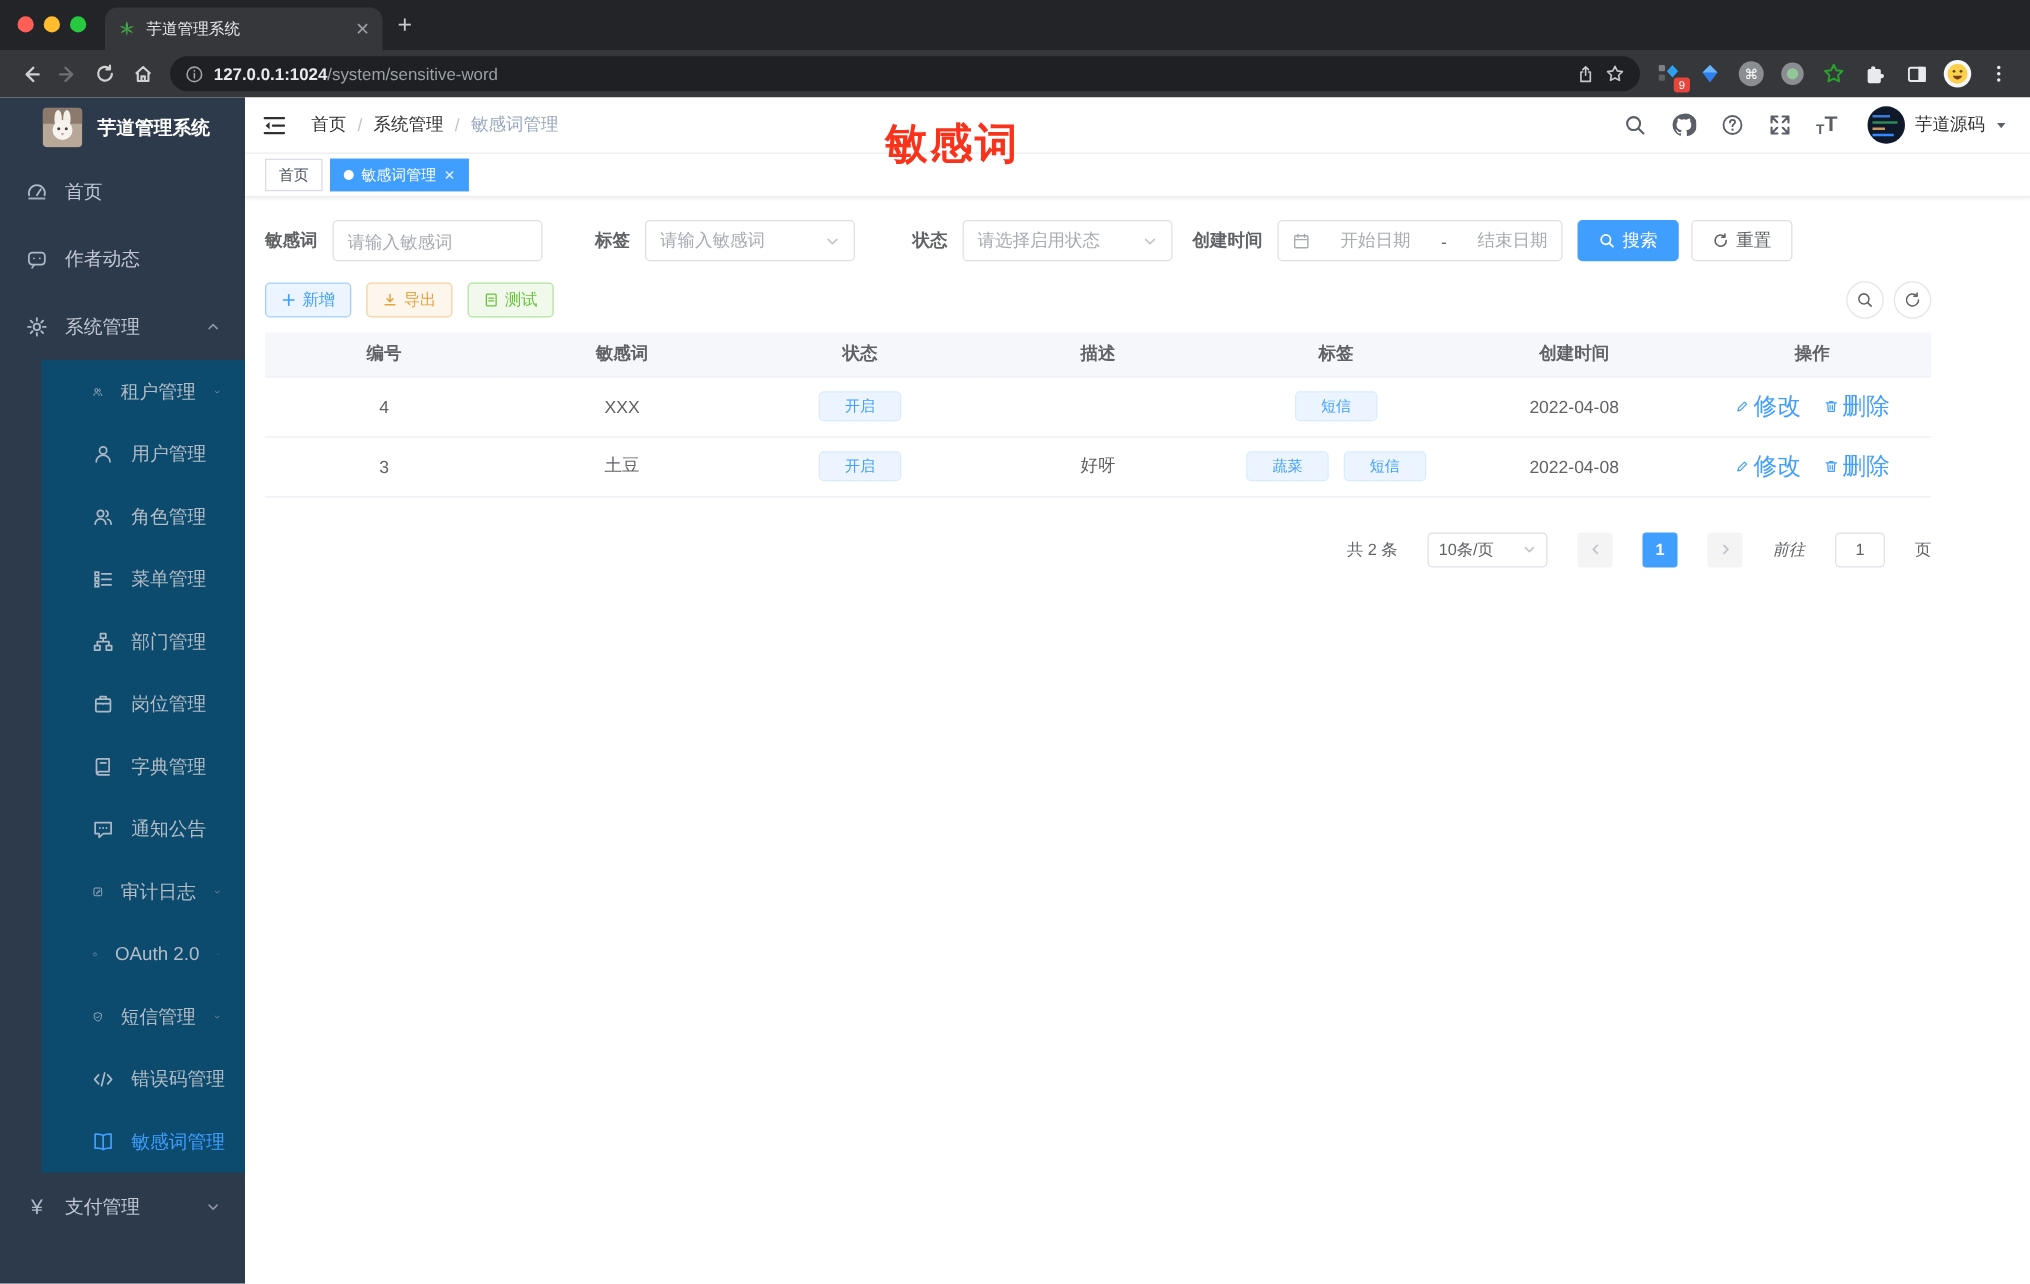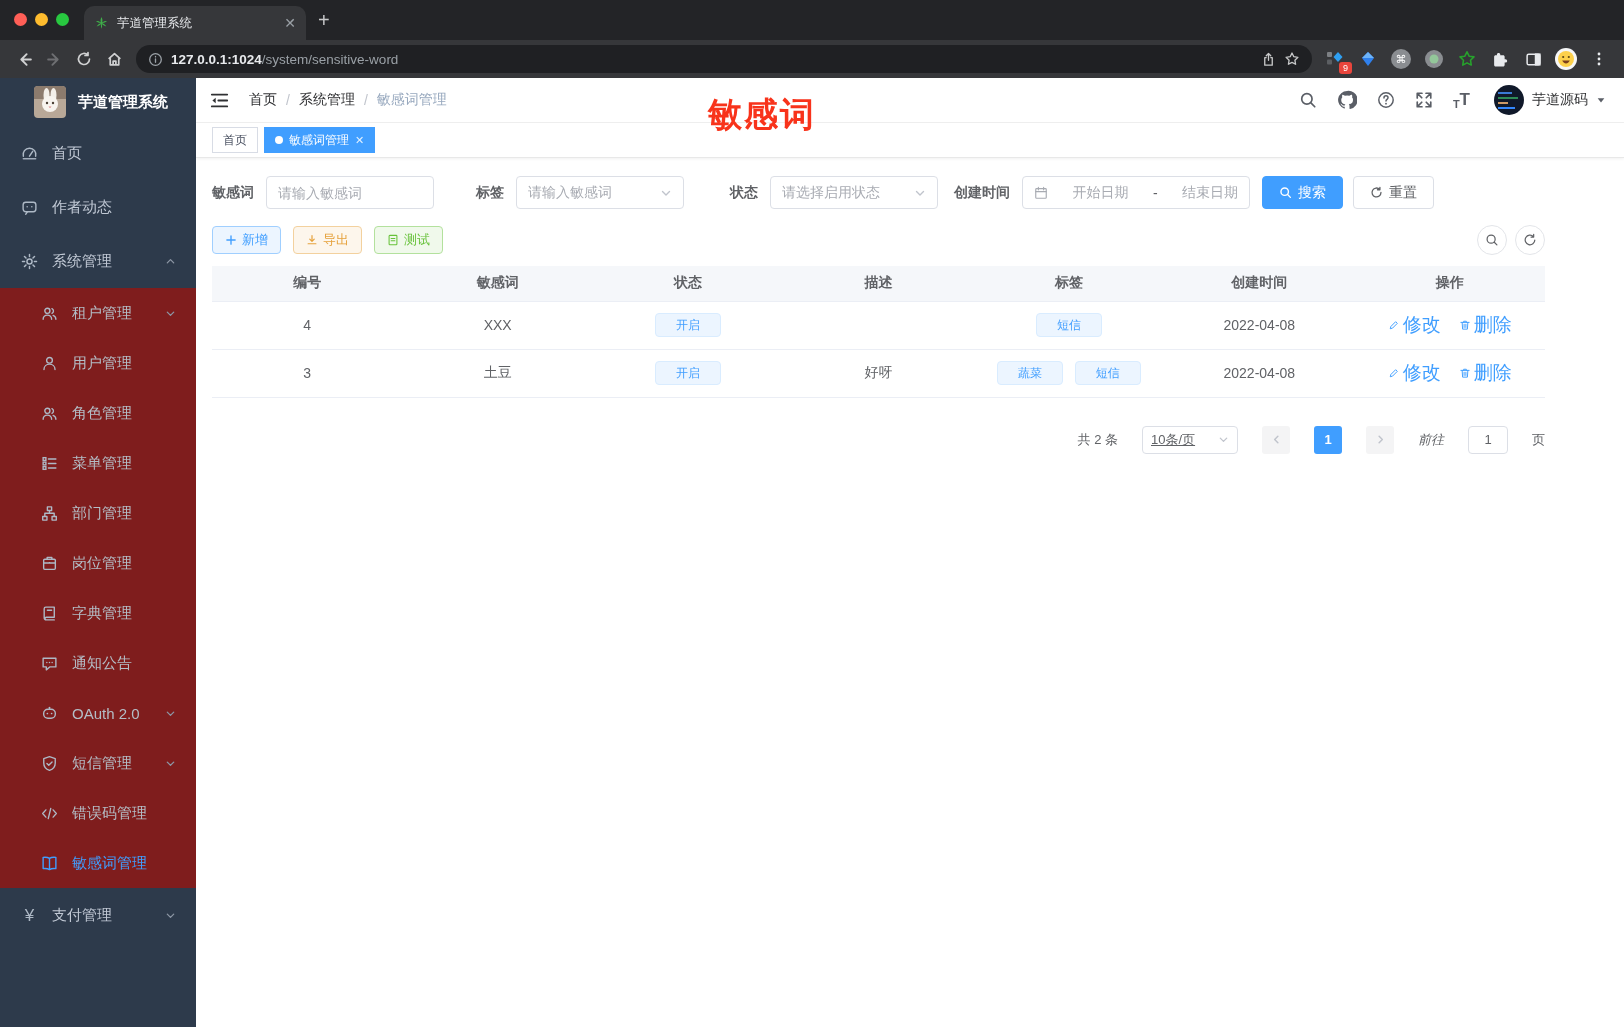--- a/index.html
+++ b/index.html
@@ -36,21 +36,21 @@
   .avatar-emoji { width:22px; height:22px; border-radius:50%; background:#f6f7f8; display:flex; align-items:center; justify-content:center; }
 
   
   .app { position:absolute; left:0; top:78px; width:1624px; height:949px; display:flex; }
   .sidebar { width:196px; background:#2d3a4b; color:#c0c8d4; flex:none; display:flex; flex-direction:column; }
   .logo-row { height:48px; display:flex; align-items:center; padding-left:34px; gap:12px; }
   .logo-img { width:32px; height:32px; border-radius:4px; overflow:hidden; }
   .logo-title { color:#fff; font-size:15px; font-weight:600; white-space:nowrap; }
   .menu { list-style:none; }
   .mi { display:flex; align-items:center; height:54px; padding-left:21px; gap:14px; font-size:15px; cursor:pointer; }
-  .submenu { background:#7f1d1d; }
+  .submenu { background:#0c4a6e;margin-left:33px; }
   .submenu .mi { height:50px; padding-left:41px; color:#b4bdc6; }
   .mi .label { flex:1; white-space:nowrap; }
   .mi .chev { margin-right:20px; }
   .mi.active { color:#409eff; }
   .mi.active .micon { color:#409eff; }
   .micon { width:17px; height:17px; color:#aeb9c6; }
 
   .main { flex:1; position:relative; background:#fff; }
   .navbar { height:45px; display:flex; align-items:center; padding:0 18px 0 14px; border-bottom:1px solid #f0f0f0; }
   .hamburger { margin-right:20px; color:#303133; }
@@ -108,21 +108,21 @@
              border-bottom:1px solid #ebeef5; }
   .grid td { height:48px; font-size:14px; color:#606266; text-align:center; border-bottom:1px solid #ebeef5; }
   .eltag { display:inline-flex; align-items:center; height:24px; padding:0 20px; background:#ecf5ff;
            border:1px solid #d9ecff; border-radius:4px; color:#409eff; font-size:12px; margin:0 4px; }
   .oplink { display:inline-flex; align-items:center; gap:3px; color:#409eff; font-size:19px; cursor:pointer; margin:0 7px; }
 
   
   .pager { margin-top:28px; display:flex; justify-content:flex-end; align-items:center; gap:24px;
            font-size:13px; color:#606266; }
   .psel { width:96px; height:28px; border:1px solid #dcdfe6; border-radius:4px; display:flex; align-items:center;
-          justify-content:space-between; padding:0 8px; color:#606266; cursor:pointer;text-decoration:underline; }
+          justify-content:space-between; padding:0 8px; color:#606266; cursor:pointer; }
   .pbtn { width:28px; height:28px; background:#f4f4f5; border-radius:3px; display:flex; align-items:center;
           justify-content:center; color:#c0c4cc; cursor:pointer; }
   .pbtn.active { background:#409eff; color:#fff; font-weight:700; }
   .goto-input { width:40px; height:28px; border:1px solid #dcdfe6; border-radius:4px; text-align:center;
                 font-size:13px; color:#606266; outline:none; font-family:inherit; }
 </style>
 </head>
 <body>
 
 <div id="window">
@@ -349,20 +349,30 @@
             <span class="label">字典管理</span>
           </li>
           <li class="mi">
             <svg class="micon" viewBox="0 0 16 16" fill="none" stroke="currentColor" stroke-width="1.3" stroke-linejoin="round">
                 <path d="M2 3h12v8.2H8.2L5 14v-2.8H2z"></path>
                 <circle cx="5.5" cy="7" r="0.7" fill="currentColor" stroke="none"></circle>
                 <circle cx="8" cy="7" r="0.7" fill="currentColor" stroke="none"></circle>
                 <circle cx="10.5" cy="7" r="0.7" fill="currentColor" stroke="none"></circle>
               </svg>
             <span class="label">通知公告</span>
+          </li>
+          <li class="mi">
+            <svg class="micon" viewBox="0 0 16 16" fill="none" stroke="currentColor" stroke-width="1.3" stroke-linejoin="round">
+                <rect x="2.2" y="2.2" width="11.6" height="11.6" rx="1.5"></rect>
+                <path d="M10.6 5.2l-4 4-.6 1.6 1.6-.6 4-4z"></path>
+              </svg>
+            <span class="label">审计日志</span>
+            <svg class="chev" width="11" height="11" viewBox="0 0 12 12" fill="none" stroke="#8d97a5" stroke-width="1.4" stroke-linecap="round" stroke-linejoin="round">
+                <path d="M2.5 4.5L6 8l3.5-3.5"></path>
+              </svg>
           </li>
           <li class="mi">
             <svg class="micon" viewBox="0 0 16 16" fill="none" stroke="currentColor" stroke-width="1.3" stroke-linejoin="round">
                 <rect x="2.5" y="4" width="11" height="8.5" rx="4"></rect>
                 <circle cx="6" cy="8" r="0.8" fill="currentColor" stroke="none"></circle>
                 <circle cx="10" cy="8" r="0.8" fill="currentColor" stroke="none"></circle>
                 <path d="M8 4V2.2" stroke-linecap="round"></path>
               </svg>
             <span class="label">OAuth 2.0</span>
             <svg class="chev" width="11" height="11" viewBox="0 0 12 12" fill="none" stroke="#8d97a5" stroke-width="1.4" stroke-linecap="round" stroke-linejoin="round">

